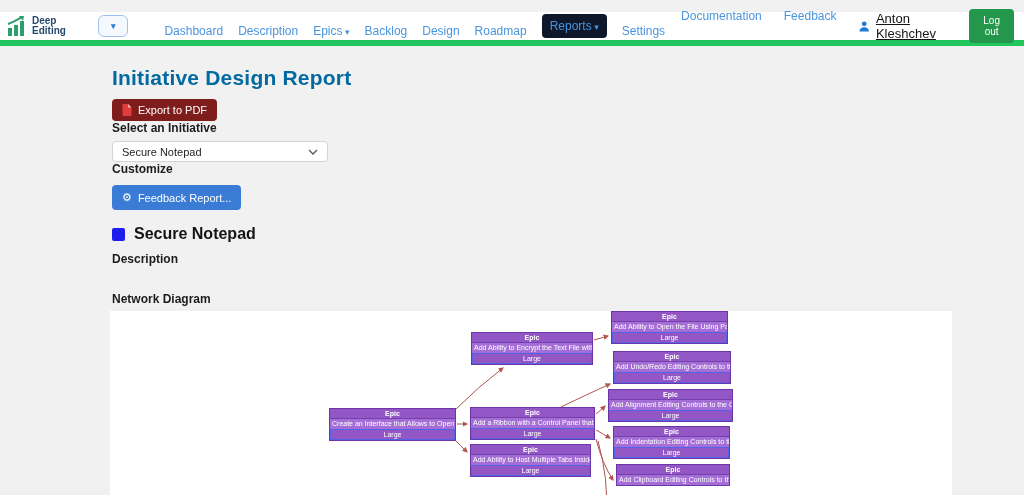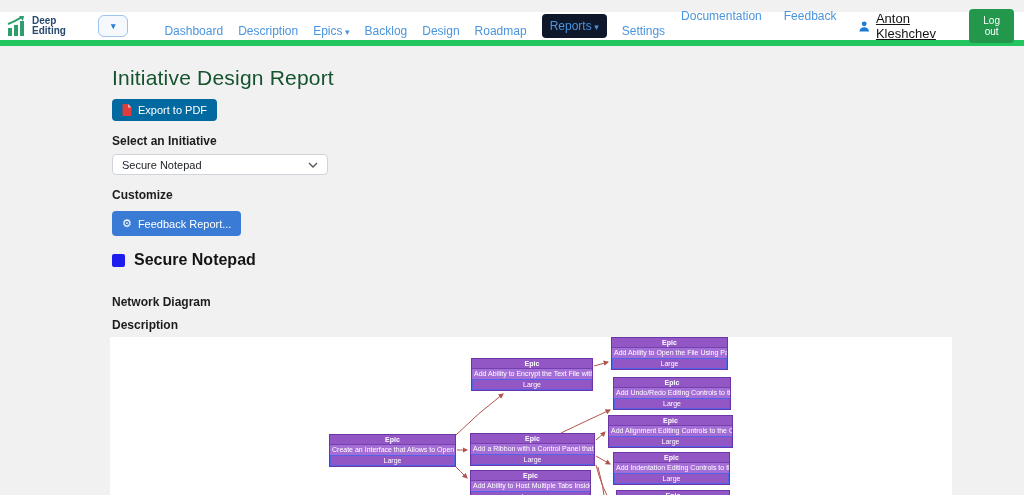--- a/index.html
+++ b/index.html
@@ -27,27 +27,27 @@
   .caret{ font-size:9px; }
   .nav-right{ margin-left:auto; display:flex; gap:22px; }
   .user-wrap{ display:flex; align-items:center; gap:5px; }
   .user-name{ font-size:13px; color:#141414; text-decoration:underline; cursor:pointer; }
   .logout-btn{
     background:#23984d; color:#fff; border:none; border-radius:4px;
     font-size:10px; padding:6px 10px; cursor:pointer; font-family:inherit;
   }
   
   .content{ padding:20px 0 0 112px; }
-  .page-title{ font-size:21px; font-weight:400; color:#14532d; letter-spacing:.2px; }
+  .page-title{ font-size:21px; font-weight:700; color:#0369a1; letter-spacing:.2px; }
   .export-btn{
     margin-top:9px; display:inline-flex; align-items:flex-start; gap:6px;
-    background:#0369a1; color:#fff; border:none; border-radius:4px;
+    background:#7f1d1d; color:#fff; border:none; border-radius:4px;
     font-size:11px; padding:5px 10px; cursor:pointer; font-family:inherit;
   }
-  .section-label{ font-size:12px; font-weight:700; margin-top:13px; color:#1c1c1c; }
+  .section-label{ font-size:12px; font-weight:700; color:#1c1c1c; }
   .fake-select{
     margin-top:6px; width:216px; height:21px; background:#fff;
     border:1px solid #ced4da; border-radius:4px; display:flex; align-items:center;
     justify-content:space-between; padding:0 9px; font-size:11px; color:#212529; cursor:pointer;
   }
   .customize-btn{
     margin-top:9px; display:inline-flex; align-items:center; gap:6px;
     background:#3a7bd5; color:#fff; border:none; border-radius:4px;
     font-size:11px; padding:6px 10px; cursor:pointer; font-family:inherit;
   }
@@ -142,23 +142,23 @@
   <button class="customize-btn">
     <span>⚙</span>
     <span>Feedback Report...</span>
   </button>
 
   <div class="init-heading">
     <span class="init-square"></span>
     <span class="init-title">Secure Notepad</span>
   </div>
 
+  <div class="section-label desc-label">Description</div>
+
   <div class="section-label network-label">Network Diagram</div>
-
-  <div class="section-label desc-label">Description</div>
 
   <div class="diagram-panel">
     <svg class="edges-svg">
       <defs>
         <marker id="arrowhead" viewBox="0 0 10 10" refX="8" refY="5" markerWidth="5.5" markerHeight="5.5" orient="auto-start-reverse">
           <path d="M0,0 L10,5 L0,10 Z" fill="#b2544e"></path>
         </marker>
       </defs>
     <path d="M346,98 Q368,76 393,57" class="edge" marker-end="url(#arrowhead)"></path>
         <path d="M347,113 Q352,113 357,113" class="edge" marker-end="url(#arrowhead)"></path>

